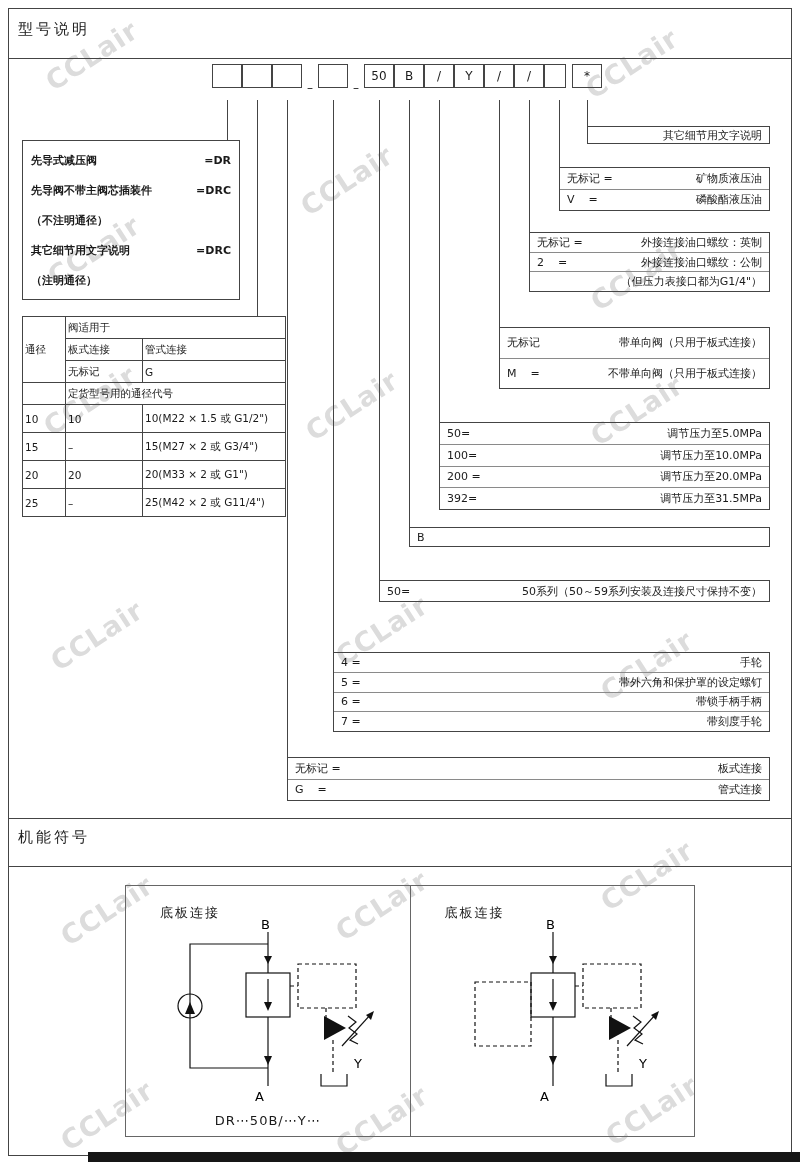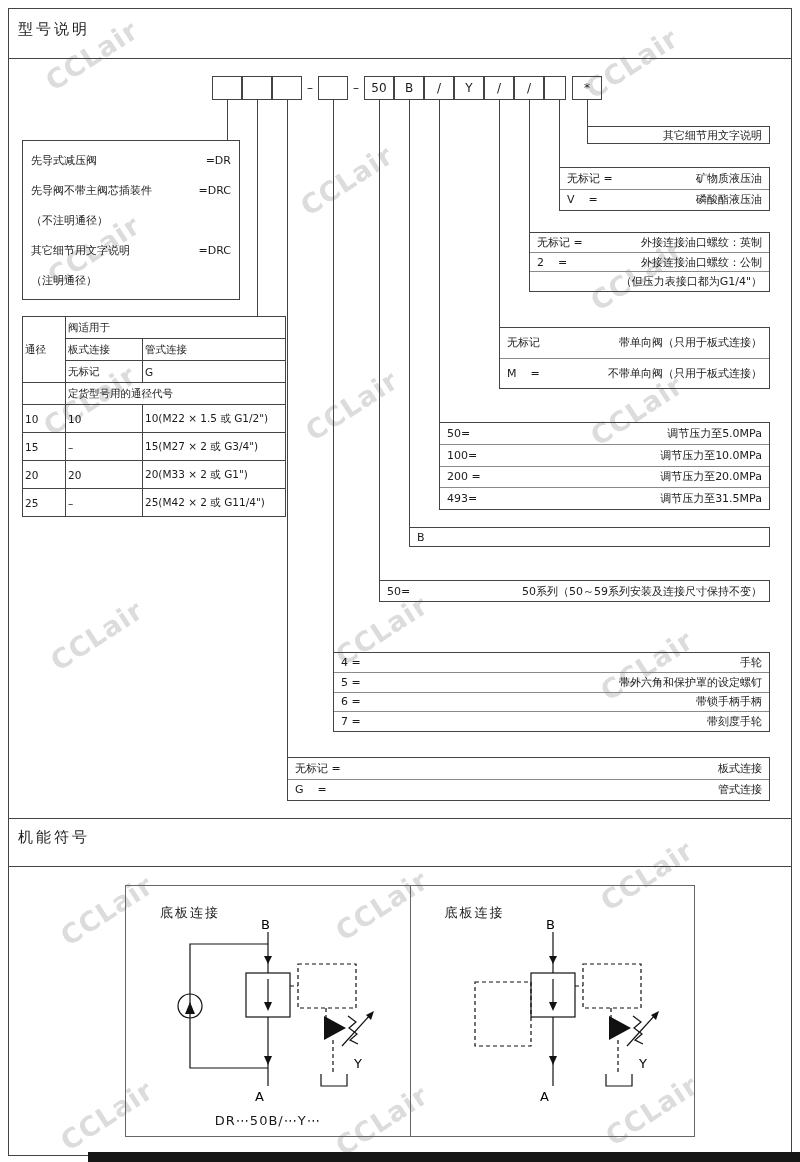--- a/index.html
+++ b/index.html
@@ -3,33 +3,33 @@
 <meta charset="utf-8">
 <style>
   html,body{margin:0;padding:0;background:#fff;}
   .page{position:relative;width:800px;height:1162px;background:#fff;overflow:hidden;
         font-family:"DejaVu Sans","Liberation Sans",sans-serif;color:#1a1a1a;}
   .wm{position:absolute;color:#dcdcdc;font-size:27px;font-weight:bold;letter-spacing:1px;
       transform:rotate(-33deg);z-index:0;user-select:none;}
   .frame{position:absolute;left:8px;top:8px;width:782px;height:1146px;border:1px solid #444;z-index:1;}
   .hrule{position:absolute;left:8px;width:784px;border-top:1px solid #444;z-index:1;}
   .sec-title{position:absolute;font-size:15px;letter-spacing:3px;color:#222;z-index:2;}
-  .cell{position:absolute;top:76px;height:24px;border:1px solid #444;z-index:2;
+  .cell{position:absolute;top:64px;height:24px;border:1px solid #444;z-index:2;
         display:flex;align-items:center;justify-content:center;font-size:12px;box-sizing:border-box;}
   .sep{position:absolute;top:76px;height:24px;z-index:2;display:flex;align-items:center;justify-content:center;font-size:12px;}
   .vline{position:absolute;width:0;border-left:1px solid #444;z-index:1;}
   .callout{position:absolute;border:1px solid #444;z-index:2;display:flex;flex-direction:column;box-sizing:border-box;}
   .crow{flex:1;display:flex;justify-content:space-between;align-items:center;padding:0 7px;
         font-size:11px;border-bottom:1px solid #8a8a8a;white-space:nowrap;}
   .crow:last-child{border-bottom:none;}
   .crow .lab{white-space:pre;}
   .crow .val{text-align:right;}
   .pilotbox{position:absolute;left:22px;top:140px;width:218px;height:160px;border:1px solid #444;
             z-index:2;display:flex;flex-direction:column;justify-content:space-around;padding:4px 0;box-sizing:border-box;}
-  .prow{display:flex;justify-content:space-between;align-items:center;padding:0 8px;font-size:11px;white-space:nowrap;}
+  .prow{display:flex;justify-content:space-between;align-items:center;padding:0 8px;font-size:11px;white-space:nowrap;font-weight:bold;}
   .sizetab{position:absolute;left:22px;top:316px;border-collapse:collapse;font-size:10.5px;z-index:2;}
   .sizetab td{border:1px solid #444;text-align:left;padding:0 2px;}
   .diagbox{position:absolute;left:125px;top:885px;width:568px;height:250px;border:1px solid #666;display:flex;z-index:2;}
   .dhalf{flex:1;position:relative;}
   .dhalf.first{border-right:1px solid #666;}
   .dtitle{position:absolute;left:34px;top:18px;font-size:13px;letter-spacing:2px;}
   .dcap{position:absolute;left:0;right:0;bottom:8px;text-align:center;font-size:13px;letter-spacing:1px;}
   .dsvg{position:absolute;left:2px;top:30px;}
   .botbar{position:absolute;left:88px;top:1152px;width:712px;height:10px;background:#161616;z-index:3;}
   svg text{font-family:"DejaVu Sans","Liberation Sans",sans-serif;}
@@ -204,21 +204,21 @@
     </div>
     <div class="crow">
       <span class="lab">100=</span>
       <span class="val">调节压力至10.0MPa</span>
     </div>
     <div class="crow">
       <span class="lab">200 =</span>
       <span class="val">调节压力至20.0MPa</span>
     </div>
     <div class="crow">
-      <span class="lab">493=</span>
+      <span class="lab">392=</span>
       <span class="val">调节压力至31.5MPa</span>
     </div>
   </div>
 
   <div class="callout" style="left:409px;top:527px;width:361px;height:20px">
     <div class="crow">
       <span class="lab">B</span>
       <span class="val"></span>
     </div>
   </div>

